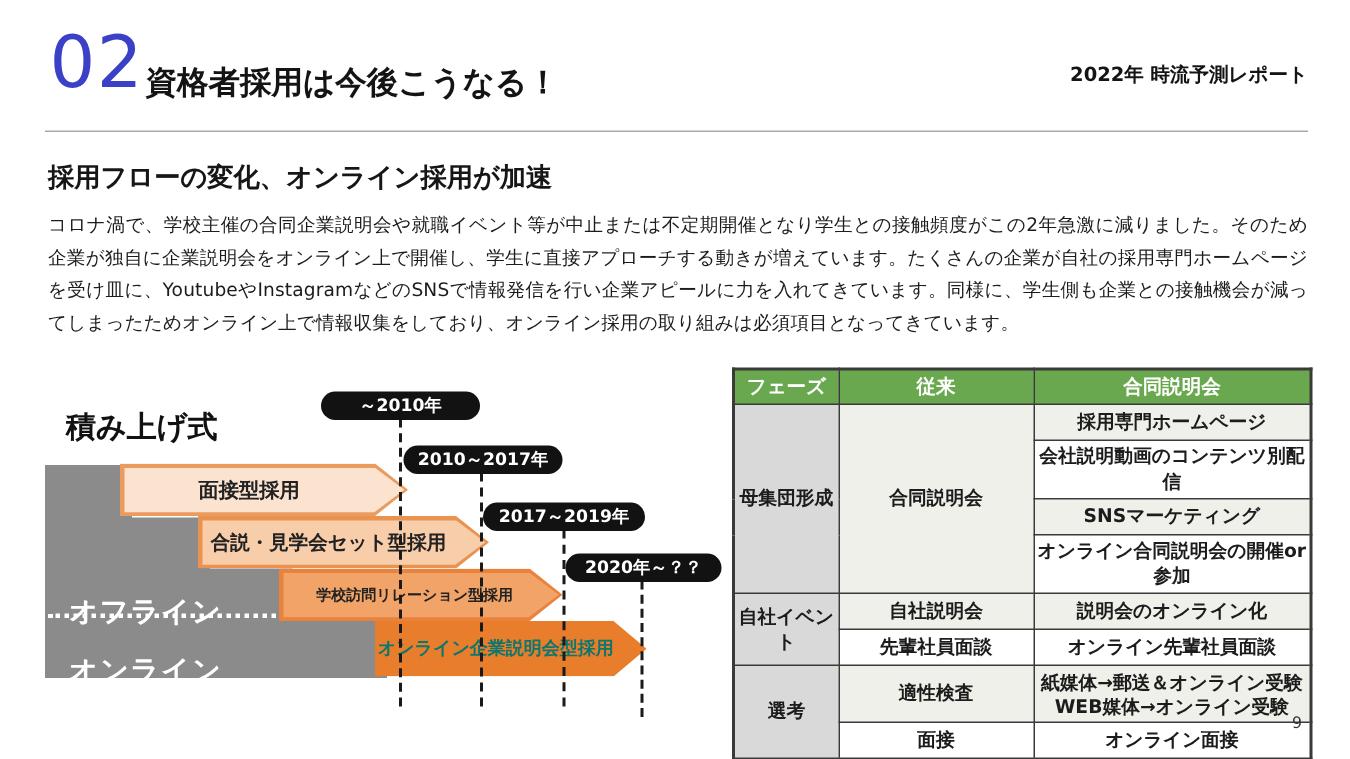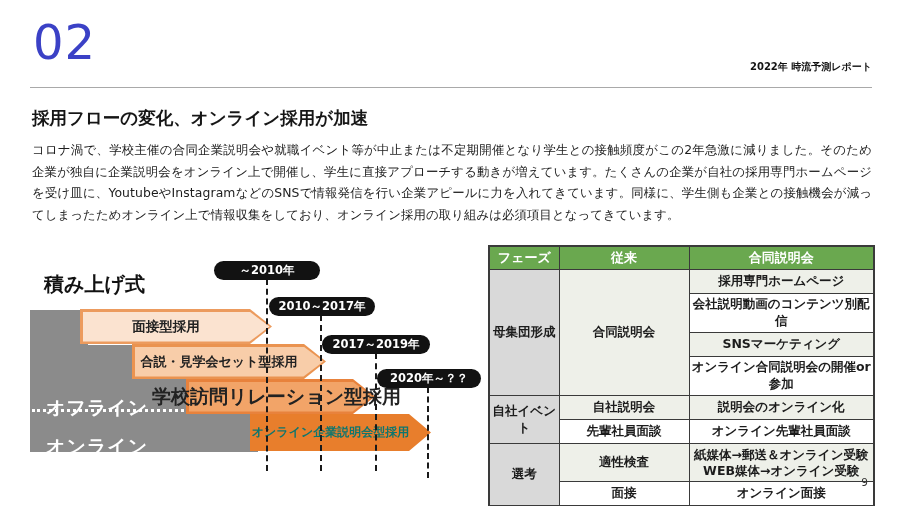--- a/index.html
+++ b/index.html
@@ -5,21 +5,21 @@
   * { margin:0; padding:0; box-sizing:border-box; }
   html,body { background:#fff; }
   .page {
     position:relative; width:900px; height:506px; background:#ffffff;
     font-family:"DejaVu Sans", sans-serif; color:#111; overflow:hidden;
   }
   
   .num-label { position:absolute; left:33px; top:18px; font-size:48px; line-height:1;
     color:#3b41c6; font-weight:400; letter-spacing:1px; }
   .page-title { position:absolute; left:97px; top:41px; font-size:21px; font-weight:bold; color:#141414; }
-  .report-label { position:absolute; right:28px; top:60px; font-size:10px; font-weight:bold; color:#141414; }
+  .report-label { position:absolute; right:28px; top:41px; font-size:13px; font-weight:bold; color:#141414; }
   .header-divider { position:absolute; left:30px; top:87px; width:842px; height:1px; background:#a9a9a9; }
   
   .section-heading { position:absolute; left:32px; top:106px; font-size:17.5px; font-weight:bold; color:#161616; }
   .body-paragraph { position:absolute; left:32px; top:139px; width:840px; font-size:12.4px;
     line-height:21.5px; text-align:justify; color:#1c1c1c; letter-spacing:0.1px; }
   
   .stacking-label { position:absolute; left:44px; top:271px; font-size:20px; font-weight:bold; }
   .gray-staircase { position:absolute; left:30px; top:310px; width:228px; height:142px; background:#8b8b8b; z-index:1;
     clip-path: polygon(0 0, 58px 0, 58px 35px, 110px 35px, 110px 69px, 165px 69px, 165px 104px, 228px 104px, 228px 142px, 0 142px); }
   .offline-label, .online-label { position:absolute; z-index:2; color:#fff; font-weight:bold; font-size:19px; letter-spacing:1px;margin-top:12px; }
@@ -34,21 +34,21 @@
     clip-path: polygon(0 0, calc(100% - 20px) 0, 100% 50%, calc(100% - 20px) 100%, 0 100%); }
   .arrow .lbl { position:absolute; inset:0; display:flex; align-items:center; justify-content:center;
     padding-right:20px; font-weight:bold; font-size:13.5px; color:#222; white-space:nowrap; }
   .arrow.a1 { left:80px;  top:309px; width:192px; height:35px; }
   .arrow.a1 .shape-outer { background:#ec9b5e; } .arrow.a1 .shape-inner { background:#fbe3d0; }
   .arrow.a2 { left:132px; top:344px; width:194px; height:35px; }
   .arrow.a2 .shape-outer { background:#ea9350; } .arrow.a2 .shape-inner { background:#f8cda9; }
   .arrow.a2 .lbl { font-size:13px; }
   .arrow.a3 { left:186px; top:379px; width:189px; height:35px; }
   .arrow.a3 .shape-outer { background:#e8823c; } .arrow.a3 .shape-inner { background:#f2a468; }
-  .arrow.a3 .lbl { font-size:19px;padding-left:12px; }
+  .arrow.a3 .lbl { font-size:10px;padding-left:12px; }
   .arrow.a4 { left:250px; top:414px; width:181px; height:37px; }
   .arrow.a4 .shape-outer { background:#e87e2c; } .arrow.a4 .shape-inner { background:#e87e2c; }
   .arrow.a4 .lbl { color:#0f766e; font-size:12px; }
   .pill { position:absolute; z-index:4; background:#121212; color:#fff; font-weight:bold; font-size:11.5px;
     border-radius:10px; display:flex; align-items:center; justify-content:center; white-space:nowrap; }
   .pill.p1 { left:214px; top:261px; width:106px; height:19px; }
   .pill.p2 { left:269px; top:297px; width:106px; height:19px; }
   .pill.p3 { left:322px; top:335px; width:108px; height:19px; }
   .pill.p4 { left:377px; top:369px; width:104px; height:19px; }
   .dash { position:absolute; z-index:3; width:0; border-left:2px dashed #1a1a1a; }
@@ -69,20 +69,21 @@
   .cell-2line div { line-height:1.25; }
   
   .page-num { position:absolute; right:32px; top:476px; font-size:10.5px; color:#333; }
 </style>
 </head>
 <body>
 
 <div class="page">
 
   <div class="num-label">02</div>
+  <div class="page-title">資格者採用は今後こうなる！</div>
   <div class="report-label">2022年 時流予測レポート</div>
   <div class="header-divider"></div>
 
   <div class="section-heading">採用フローの変化、オンライン採用が加速</div>
   <div class="body-paragraph">コロナ渦で、学校主催の合同企業説明会や就職イベント等が中止または不定期開催となり学生との接触頻度がこの2年急激に減りました。そのため企業が独自に企業説明会をオンライン上で開催し、学生に直接アプローチする動きが増えています。たくさんの企業が自社の採用専門ホームページを受け皿に、YoutubeやInstagramなどのSNSで情報発信を行い企業アピールに力を入れてきています。同様に、学生側も企業との接触機会が減ってしまったためオンライン上で情報収集をしており、オンライン採用の取り組みは必須項目となってきています。</div>
 
   <div>
     <div class="stacking-label">積み上げ式</div>
     <div class="gray-staircase"></div>
     <div class="offline-label">オフライン</div>

